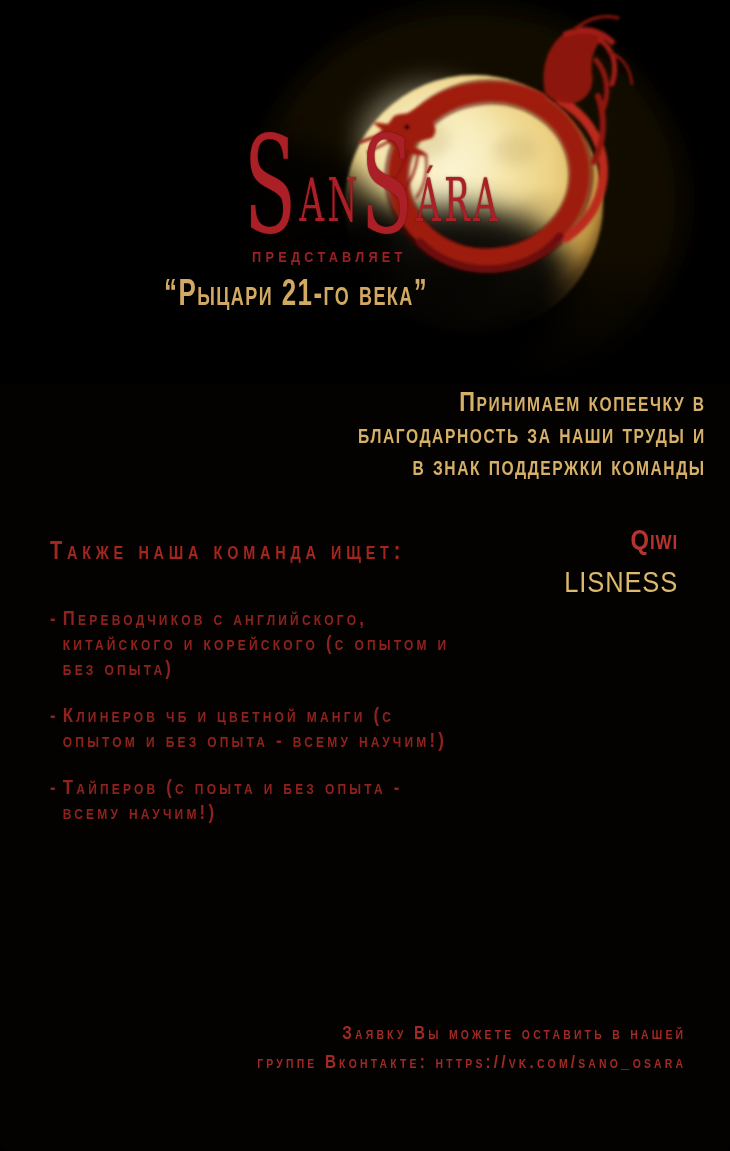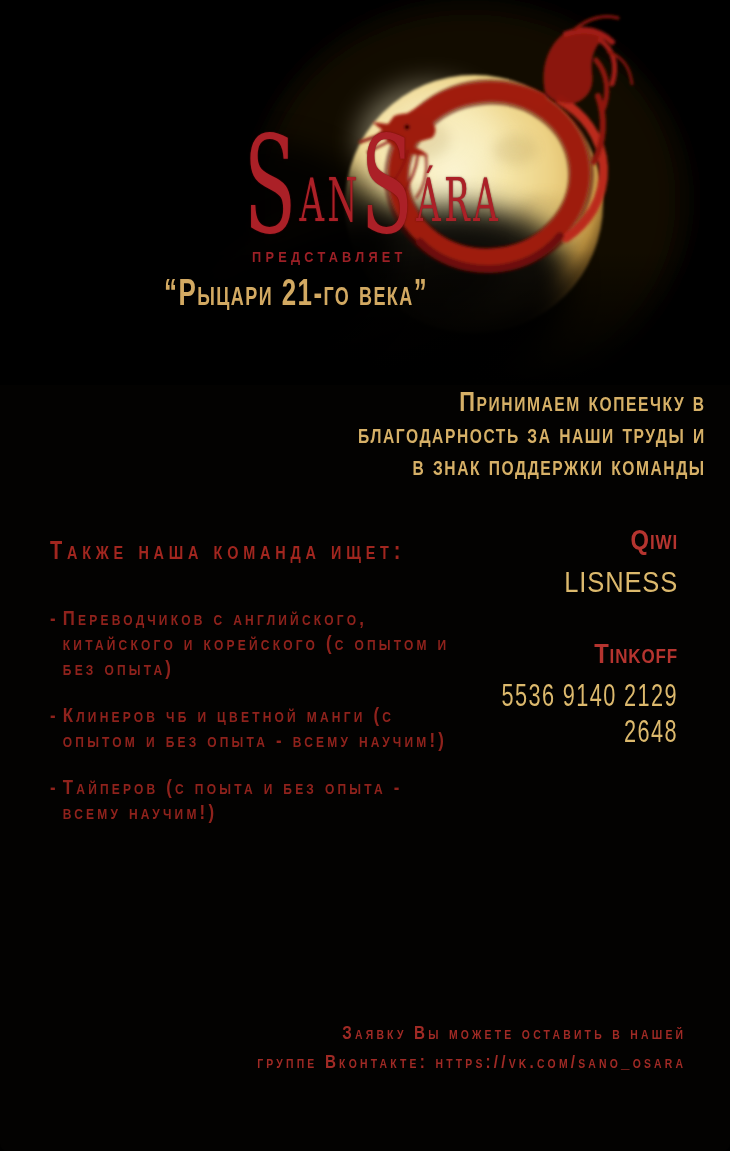--- a/index.html
+++ b/index.html
@@ -203,22 +203,18 @@
       <span class="itm-text">Тайперов (с поыта и без опыта -
 всему научим!)</span>
     </div>
   </div>
 
   <div class="payments">
     <div class="pay-row">
       <div class="pay-label">Qiwi</div>
       <div class="pay-value plain">LISNESS</div>
     </div>
-    <div class="pay-row">
-      <div class="pay-label">Tinkoff</div>
-      <div class="pay-value">5536 9140 2129 2648</div>
-    </div>
   </div>
 
   <div class="footer-note">Заявку Вы можете оставить в нашей
 группе Вконтакте: https://vk.com/sano_osara</div>
 
 </div>
 
 </body></html>

